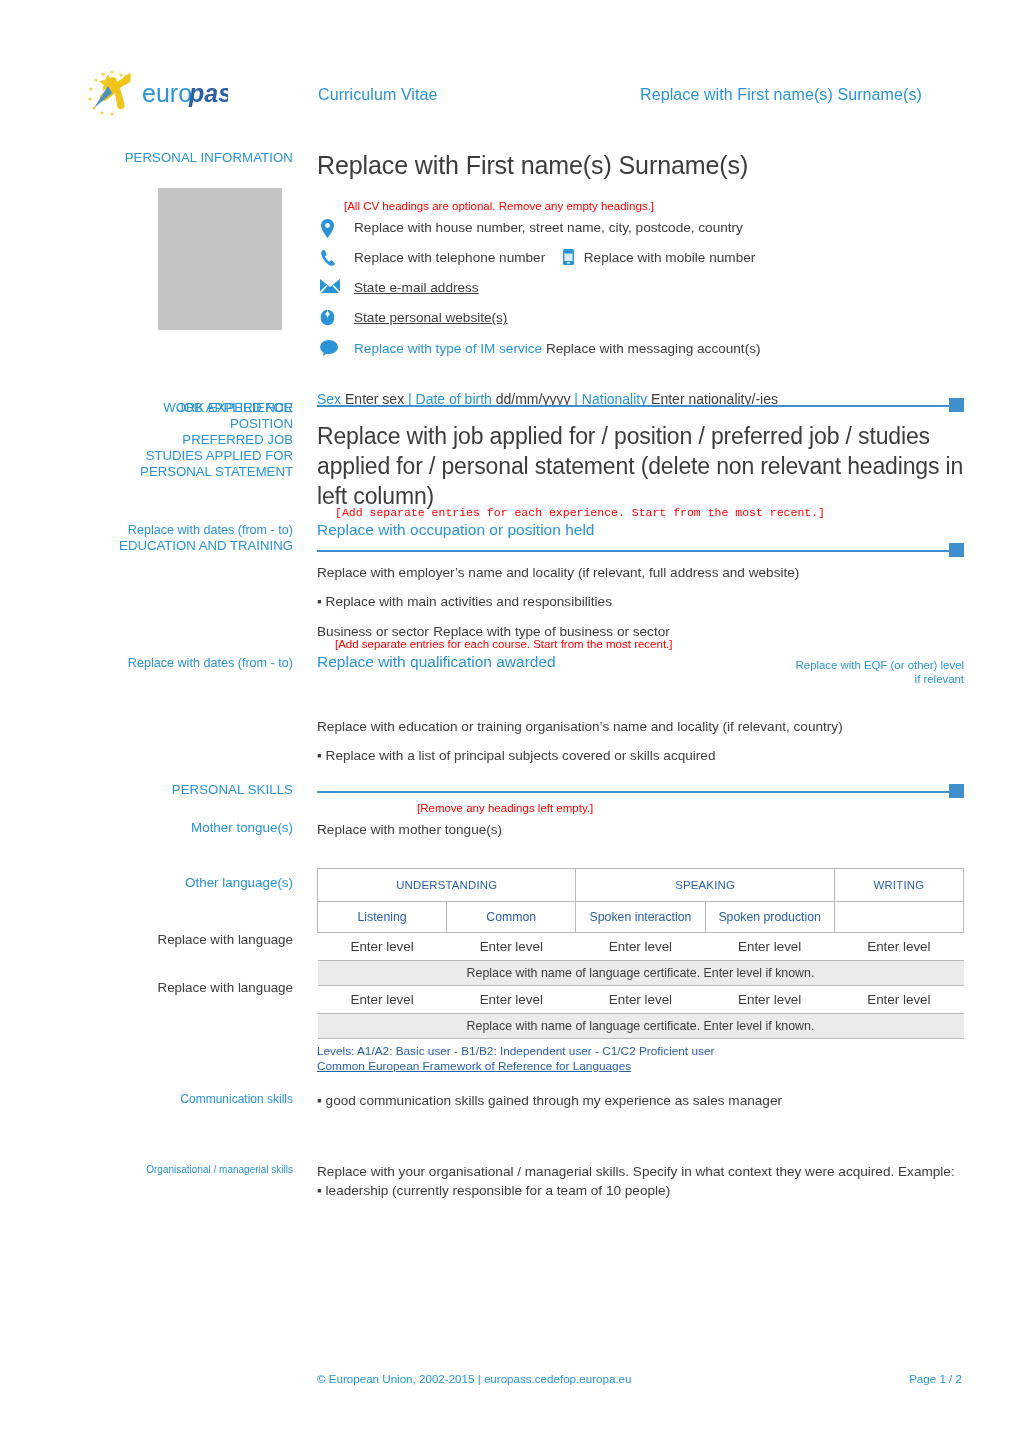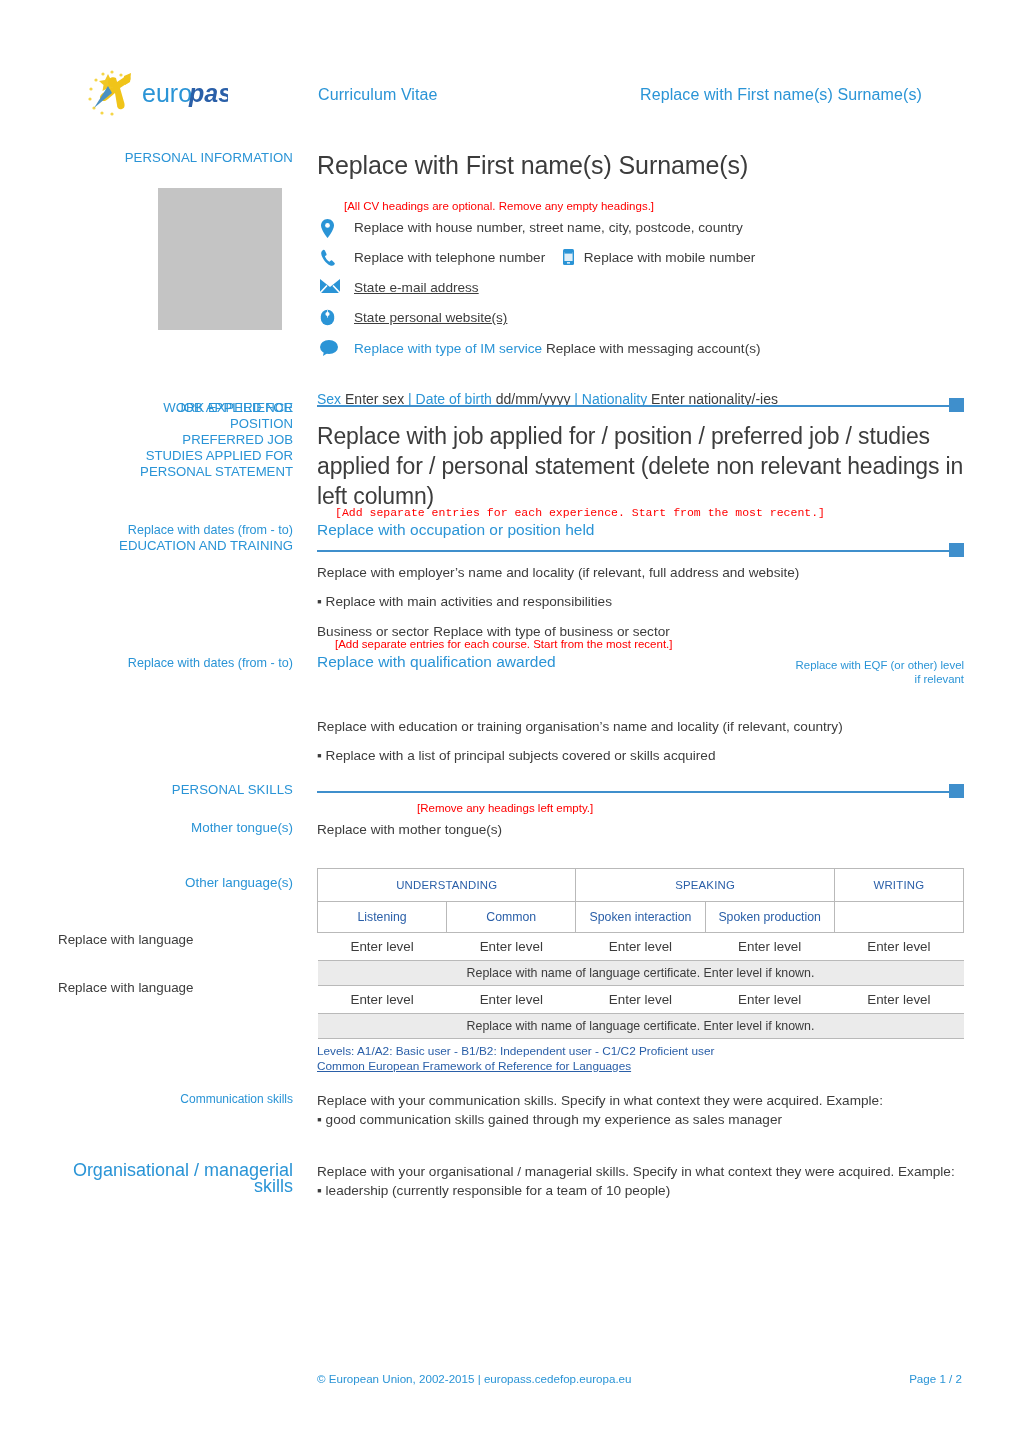--- a/index.html
+++ b/index.html
@@ -237,21 +237,21 @@
     border-bottom: 1px solid #b9b9b9;
     padding: 5px 2px;
   }
   .lang-table tr.toprule td {
     border-top: 1px solid #b9b9b9;
   }
   .lang-row-label {
     position: absolute;
     left: 58px;
     width: 235px;
-    text-align: left;
+    text-align: right;
     font-size: 13.4px;
     color: #3c3c3c;
   }
   .levels-note {
     font-size: 11.8px;
     line-height: 15px;
     color: #2a5fa8;
   }
   .levels-note a {
     color: #2a5fa8;
@@ -518,27 +518,26 @@
       <div class="levels-note"><a href="#">Common European Framework of Reference for Languages</a></div>
     </div>
   </div>
 
   <div class="lang-row-label" style="top:932px;">Replace with language</div>
   <div class="lang-row-label" style="top:980px;">Replace with language</div>
 
   <div class="row" style="top:1091px;">
     <div class="lcol" style="font-size:12px;">Communication skills</div>
     <div class="rcol">
-      <div class="btext">Replace with your communication skills. Specify in what context they were acquired. Example:</div>
       <div class="bullet">▪ good communication skills gained through my experience as sales manager</div>
     </div>
   </div>
 
   <div class="row" style="top:1162px;">
-    <div class="lcol" style="font-size:18px;">Organisational / managerial skills</div>
+    <div class="lcol" style="font-size:10px;">Organisational / managerial skills</div>
     <div class="rcol">
       <div class="btext">Replace with your organisational / managerial skills. Specify in what context they were acquired. Example:</div>
       <div class="bullet">▪ leadership (currently responsible for a team of 10 people)</div>
     </div>
   </div>
 
   <div class="footer">
     <div class="fl">© European Union, 2002-2015 | europass.cedefop.europa.eu</div>
     <div class="fr">Page 1 / 2</div>
   </div>

